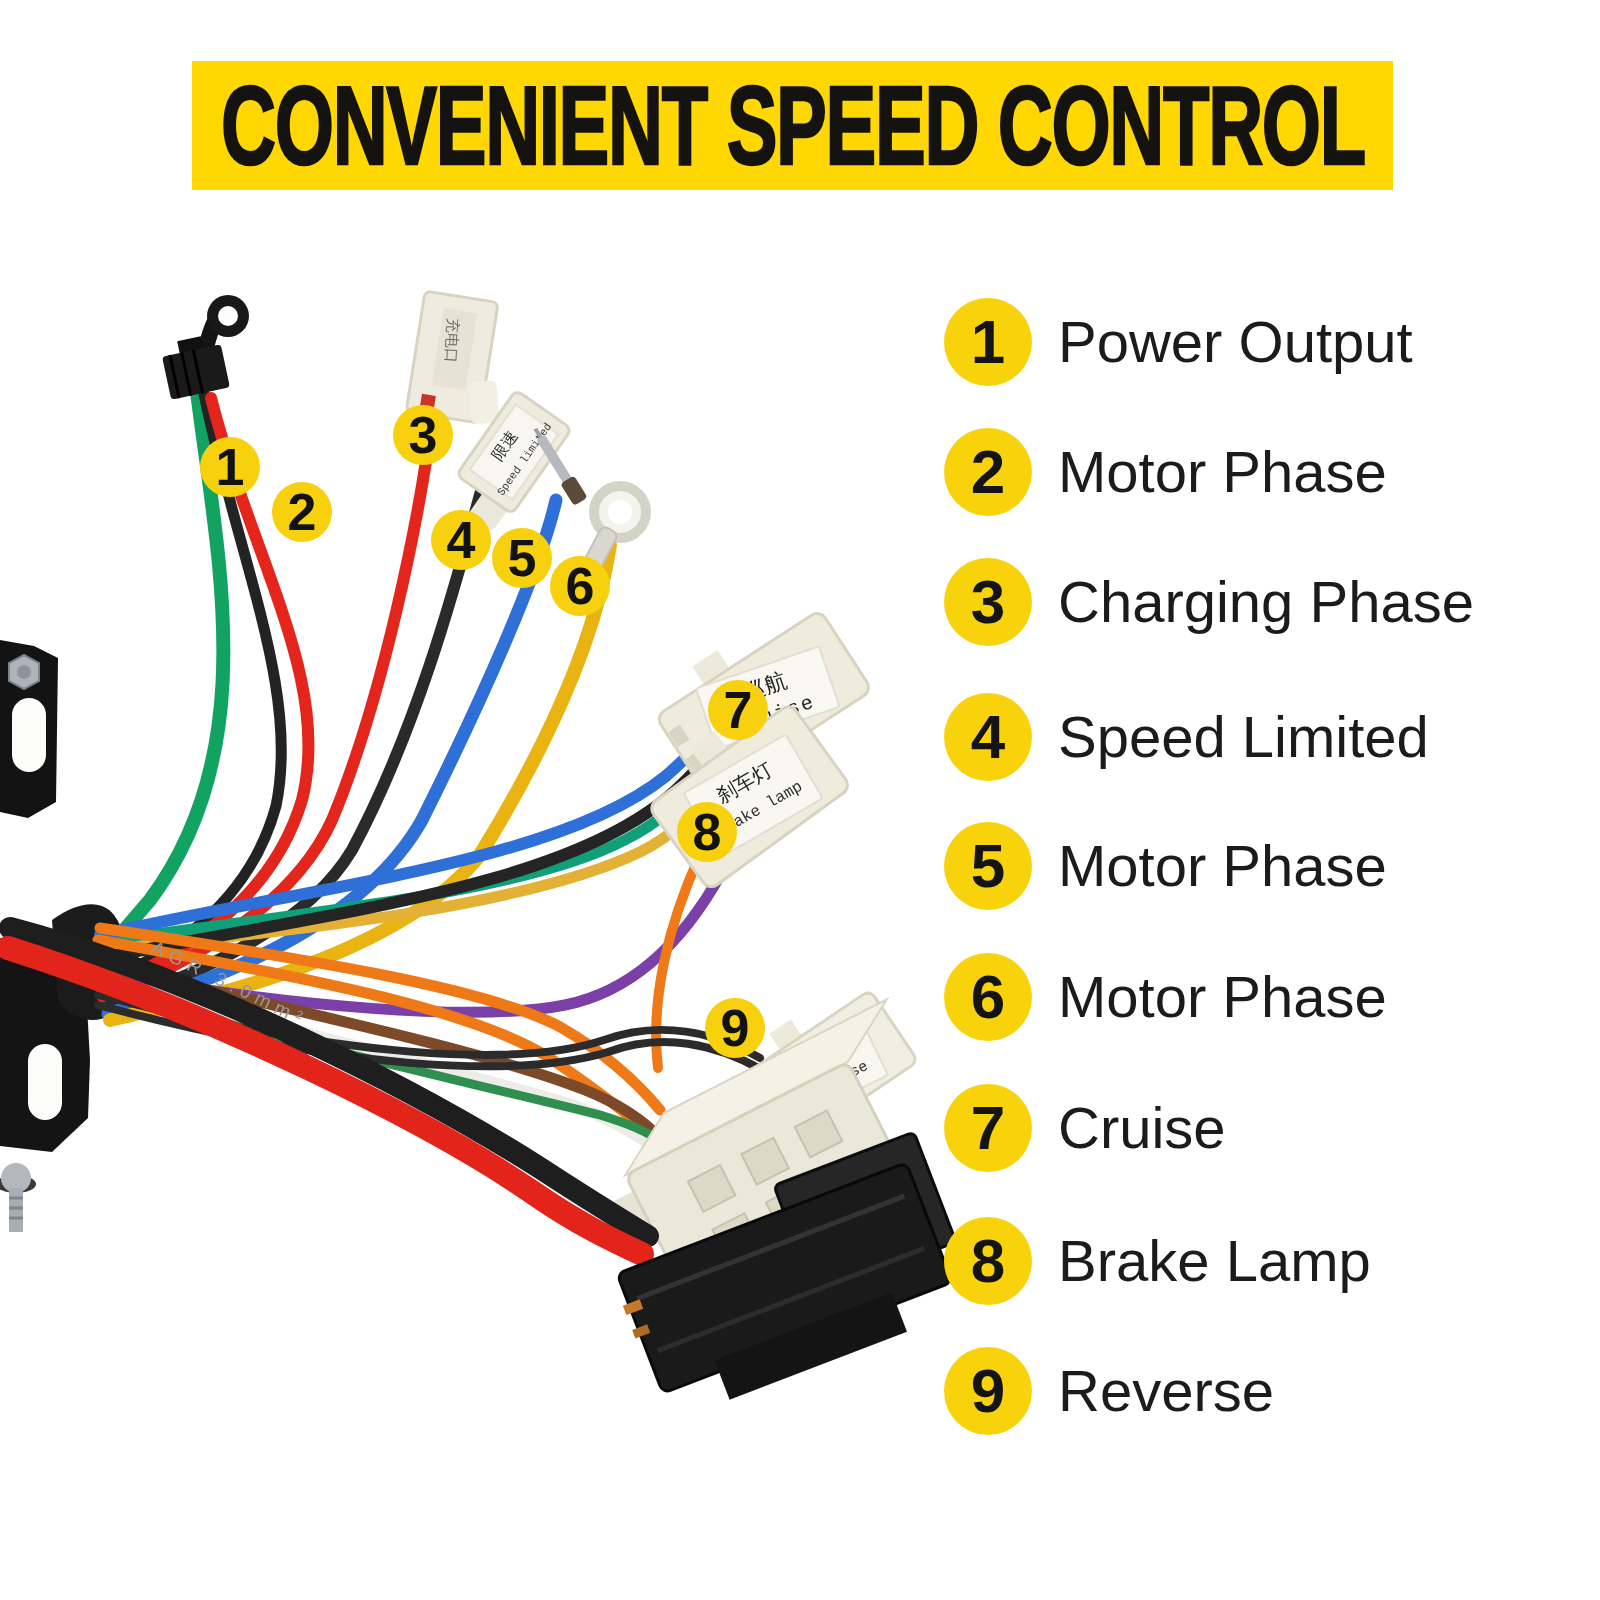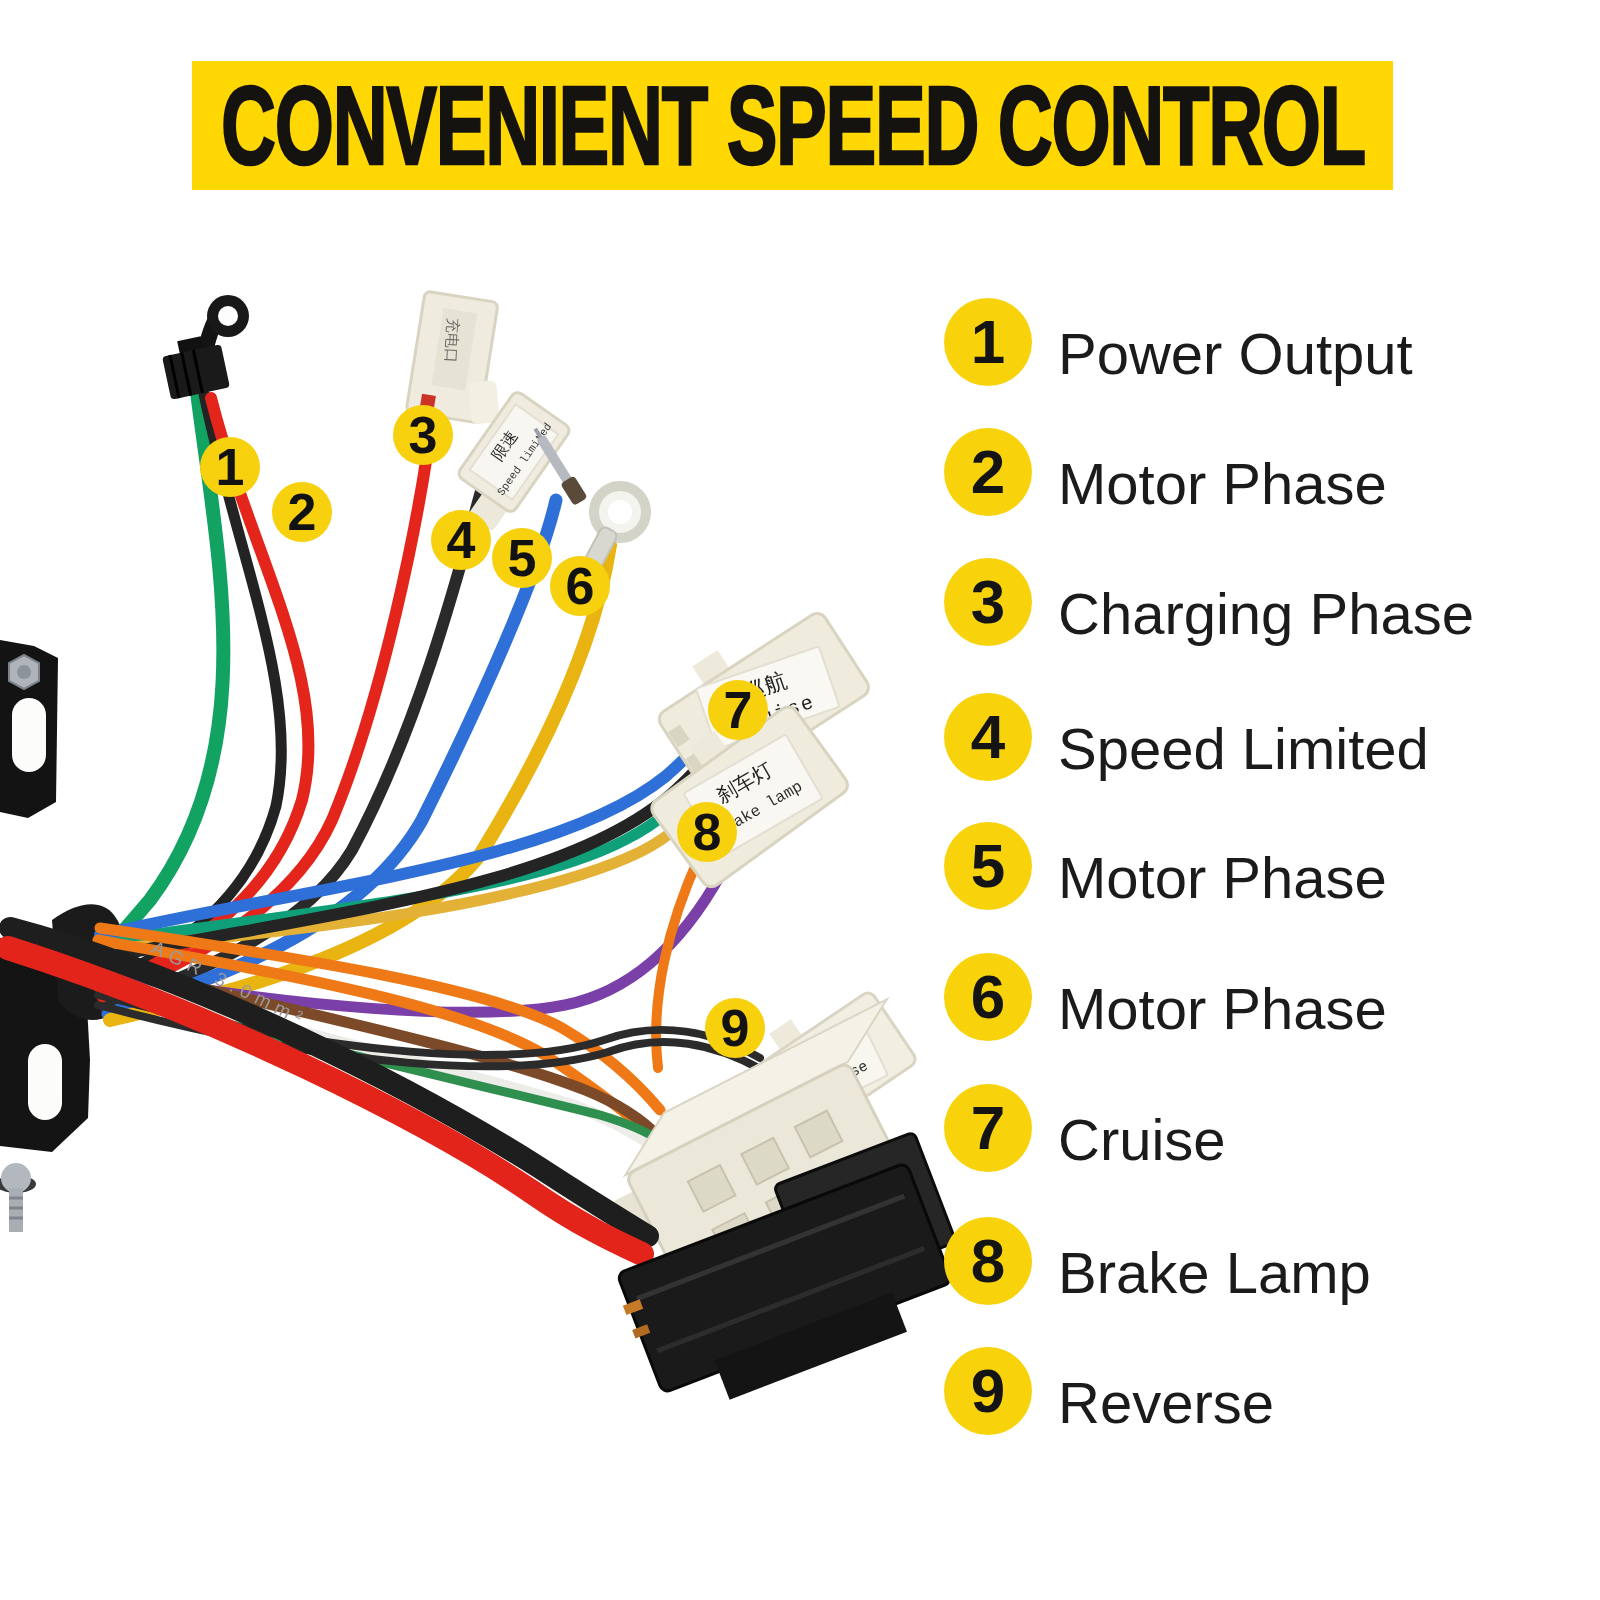--- a/index.html
+++ b/index.html
@@ -27,21 +27,21 @@
     font-weight:700;font-size:52px;color:#121212;line-height:1;
   }
   
   .legend-circle{
     position:absolute;width:88px;height:88px;border-radius:50%;
     background:#F8D30C;display:flex;align-items:center;justify-content:center;
     font-weight:700;font-size:62px;color:#141414;line-height:1;
   }
   .legend-label{
     position:absolute;left:1058px;height:58px;line-height:58px;
-    font-size:58px;color:#1b1b1b;white-space:nowrap;margin-top:12px;
+    font-size:58px;color:#1b1b1b;white-space:nowrap;
   }
   .sticker-cn{font-family:"DejaVu Sans",sans-serif;}
   .sticker-en{font-family:"Liberation Mono",monospace;}
 </style>
 </head>
 <body>
 
 <svg class="scene" width="1600" height="1600" viewBox="0 0 1600 1600">
 
   <g>

